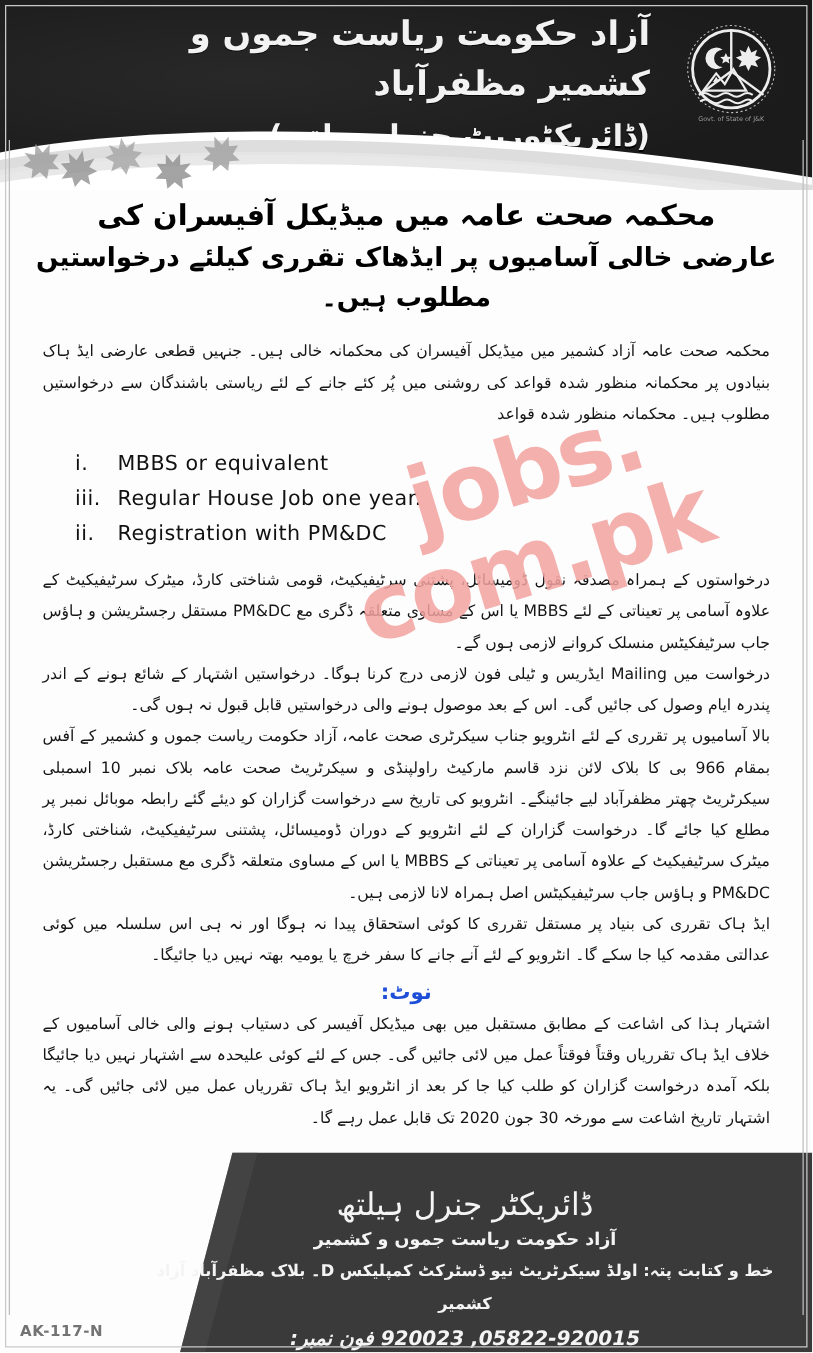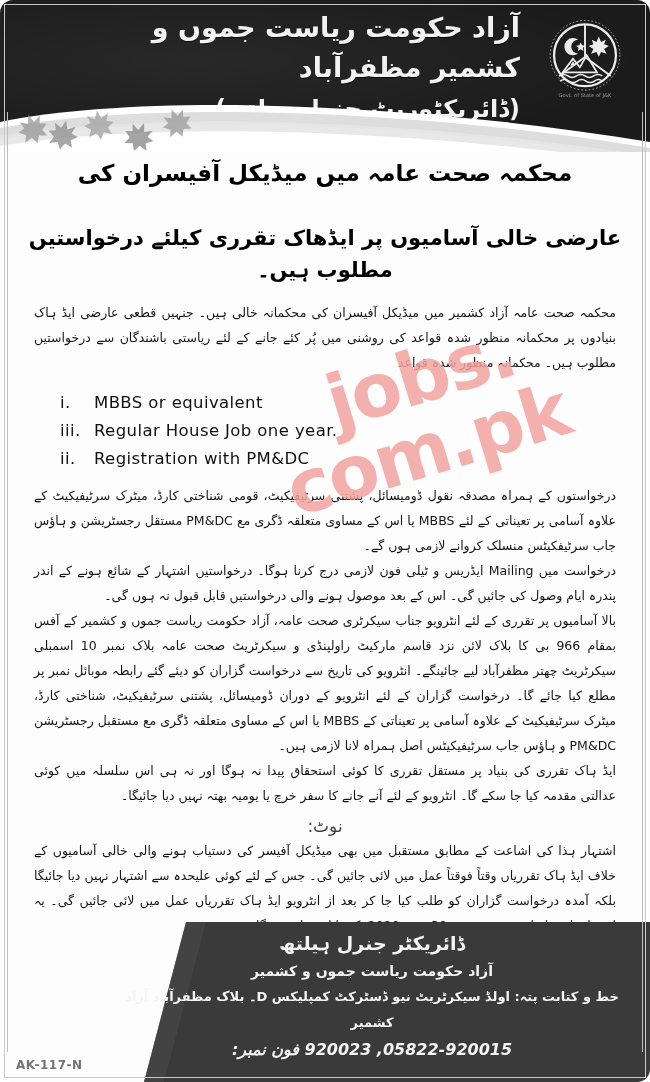--- a/index.html
+++ b/index.html
@@ -3,21 +3,21 @@
 <meta charset="utf-8">
 <title>AJK Health Department Job Advertisement</title>
 <style>
   html,body{margin:0;padding:0;background:#ffffff;}
   body{
     font-family:"DejaVu Sans","Liberation Sans",sans-serif;
     width:650px;height:1082px;overflow:hidden;position:relative;
   }
   .ad{
     position:relative;width:650px;height:1082px;box-sizing:border-box;
-    background:#fdfdfd;overflow:hidden;border-radius:13px;
+    background:#fdfdfd;overflow:hidden;
   }
   
   .page-border{
     position:absolute;left:4px;top:4px;right:4px;bottom:4px;
     border:1px solid #c9c9c9;box-sizing:border-box;pointer-events:none;
   }
   .page-border2{
     position:absolute;left:7px;top:112px;width:1px;height:940px;background:#bdbdbd;
   }
   .page-border3{
@@ -71,21 +71,21 @@
   }
   .headline{
     text-align:center;direction:rtl;color:#000;
     font-weight:700;
   }
   .headline .l1{
     font-size:23px;line-height:34px;letter-spacing:.3px;
     padding-top:6px;
   }
   .headline .l2{
-    font-size:21px;line-height:32px;letter-spacing:.2px;margin-top:32px;
+    font-size:21px;line-height:32px;letter-spacing:.2px;
   }
 
   .para{
     direction:rtl;text-align:justify;color:#151515;
     font-size:12.5px;line-height:25px;
     margin:0 34px;
     text-align-last:right;
   }
   .para.first{margin-top:14px;}
 
@@ -94,22 +94,22 @@
   }
   .req-row{
     display:flex;align-items:baseline;
     font-size:16.5px;line-height:28px;color:#111;
     letter-spacing:.4px;
   }
   .req-num{width:34px;flex:0 0 34px;text-align:left;}
   .req-txt{flex:1;}
 
   .note-label{
-    direction:rtl;text-align:center;font-size:17px;font-weight:400;
-    margin:8px 0 2px 0;color:#404040;
+    direction:rtl;text-align:center;font-size:17px;font-weight:700;
+    margin:8px 0 2px 0;color:#1d4ed8;
   }
 
   
   .watermark{
     position:absolute;left:318px;top:370px;width:360px;height:230px;
     transform:rotate(-17deg);transform-origin:left top;
     color:#f3a3a0;font-size:74px;font-weight:700;line-height:72px;
     letter-spacing:-2px;pointer-events:none;opacity:.85;
     font-family:"DejaVu Sans","Liberation Sans",sans-serif;
     white-space:nowrap;
@@ -121,21 +121,21 @@
   .footer{
     position:absolute;left:0;bottom:0;width:650px;height:160px;
   }
   .footer-shape{
     position:absolute;inset:0;
   }
   .footer-text{
     position:absolute;right:18px;top:6px;width:520px;
     direction:rtl;text-align:center;color:#f4f4f4;
   }
-  .ft-l1{font-size:19px;line-height:30px;font-weight:700;}
+  .ft-l1{font-size:25px;line-height:30px;font-weight:400;margin-top:21px;}
   .ft-l2{font-size:14px;line-height:26px;font-weight:700;}
   .ft-l3{font-size:13px;line-height:26px;font-weight:700;}
   .ft-l4{font-size:16px;line-height:28px;font-weight:700;letter-spacing:.4px;font-style:italic;}
   .ref-code{
     position:absolute;left:16px;bottom:10px;
     font-size:12px;font-weight:700;color:#737373;letter-spacing:.5px;
   }
 </style>
 </head>
 <body>

